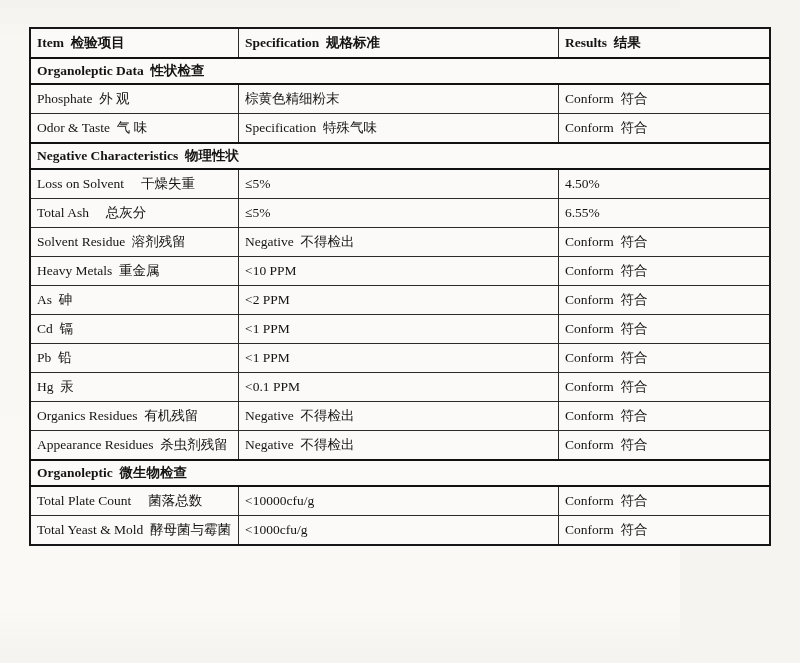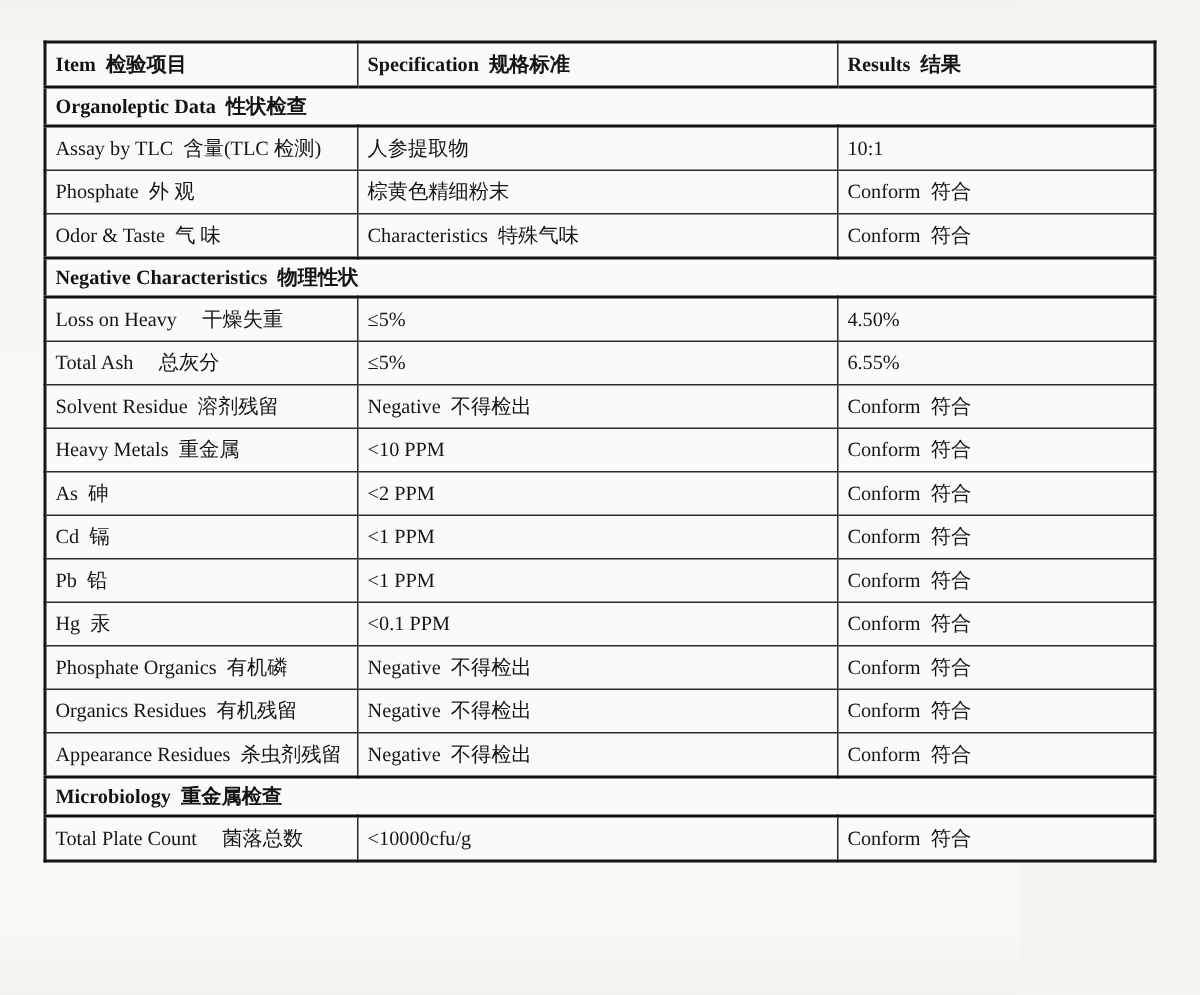--- a/index.html
+++ b/index.html
@@ -67,40 +67,35 @@
         <th>Specification  规格标准</th>
         <th>Results  结果</th>
       </tr>
     </thead>
     <tbody>
 
       <tr class="section">
         <td colspan="3">Organoleptic Data  性状检查</td>
       </tr>
       <tr class="data">
-        <td>Assay by TLC  含量(TLC 检测)</td>
-        <td>人参提取物</td>
-        <td>10:1</td>
-      </tr>
-      <tr class="data">
         <td>Phosphate  外 观</td>
         <td>棕黄色精细粉末</td>
         <td>Conform  符合</td>
       </tr>
       <tr class="data">
         <td>Odor &amp; Taste  气 味</td>
-        <td>Characteristics  特殊气味</td>
+        <td>Specification  特殊气味</td>
         <td>Conform  符合</td>
       </tr>
 
       <tr class="section">
         <td colspan="3">Negative Characteristics  物理性状</td>
       </tr>
       <tr class="data">
-        <td>Loss on Heavy     干燥失重</td>
+        <td>Loss on Solvent     干燥失重</td>
         <td>≤5%</td>
         <td>4.50%</td>
       </tr>
       <tr class="data">
         <td>Total Ash     总灰分</td>
         <td>≤5%</td>
         <td>6.55%</td>
       </tr>
       <tr class="data">
         <td>Solvent Residue  溶剂残留</td>
@@ -127,38 +122,38 @@
         <td>Pb  铅</td>
         <td>&lt;1 PPM</td>
         <td>Conform  符合</td>
       </tr>
       <tr class="data">
         <td>Hg  汞</td>
         <td>&lt;0.1 PPM</td>
         <td>Conform  符合</td>
       </tr>
       <tr class="data">
-        <td>Phosphate Organics  有机磷</td>
-        <td>Negative  不得检出</td>
-        <td>Conform  符合</td>
-      </tr>
-      <tr class="data">
         <td>Organics Residues  有机残留</td>
         <td>Negative  不得检出</td>
         <td>Conform  符合</td>
       </tr>
       <tr class="data">
         <td>Appearance Residues  杀虫剂残留</td>
         <td>Negative  不得检出</td>
         <td>Conform  符合</td>
       </tr>
 
       <tr class="section">
-        <td colspan="3">Microbiology  重金属检查</td>
+        <td colspan="3">Organoleptic  微生物检查</td>
       </tr>
       <tr class="data">
         <td>Total Plate Count     菌落总数</td>
         <td>&lt;10000cfu/g</td>
+        <td>Conform  符合</td>
+      </tr>
+      <tr class="data">
+        <td>Total Yeast &amp; Mold  酵母菌与霉菌</td>
+        <td>&lt;1000cfu/g</td>
         <td>Conform  符合</td>
       </tr>
     </tbody>
   </table>
 </div>
 
 </body></html>

